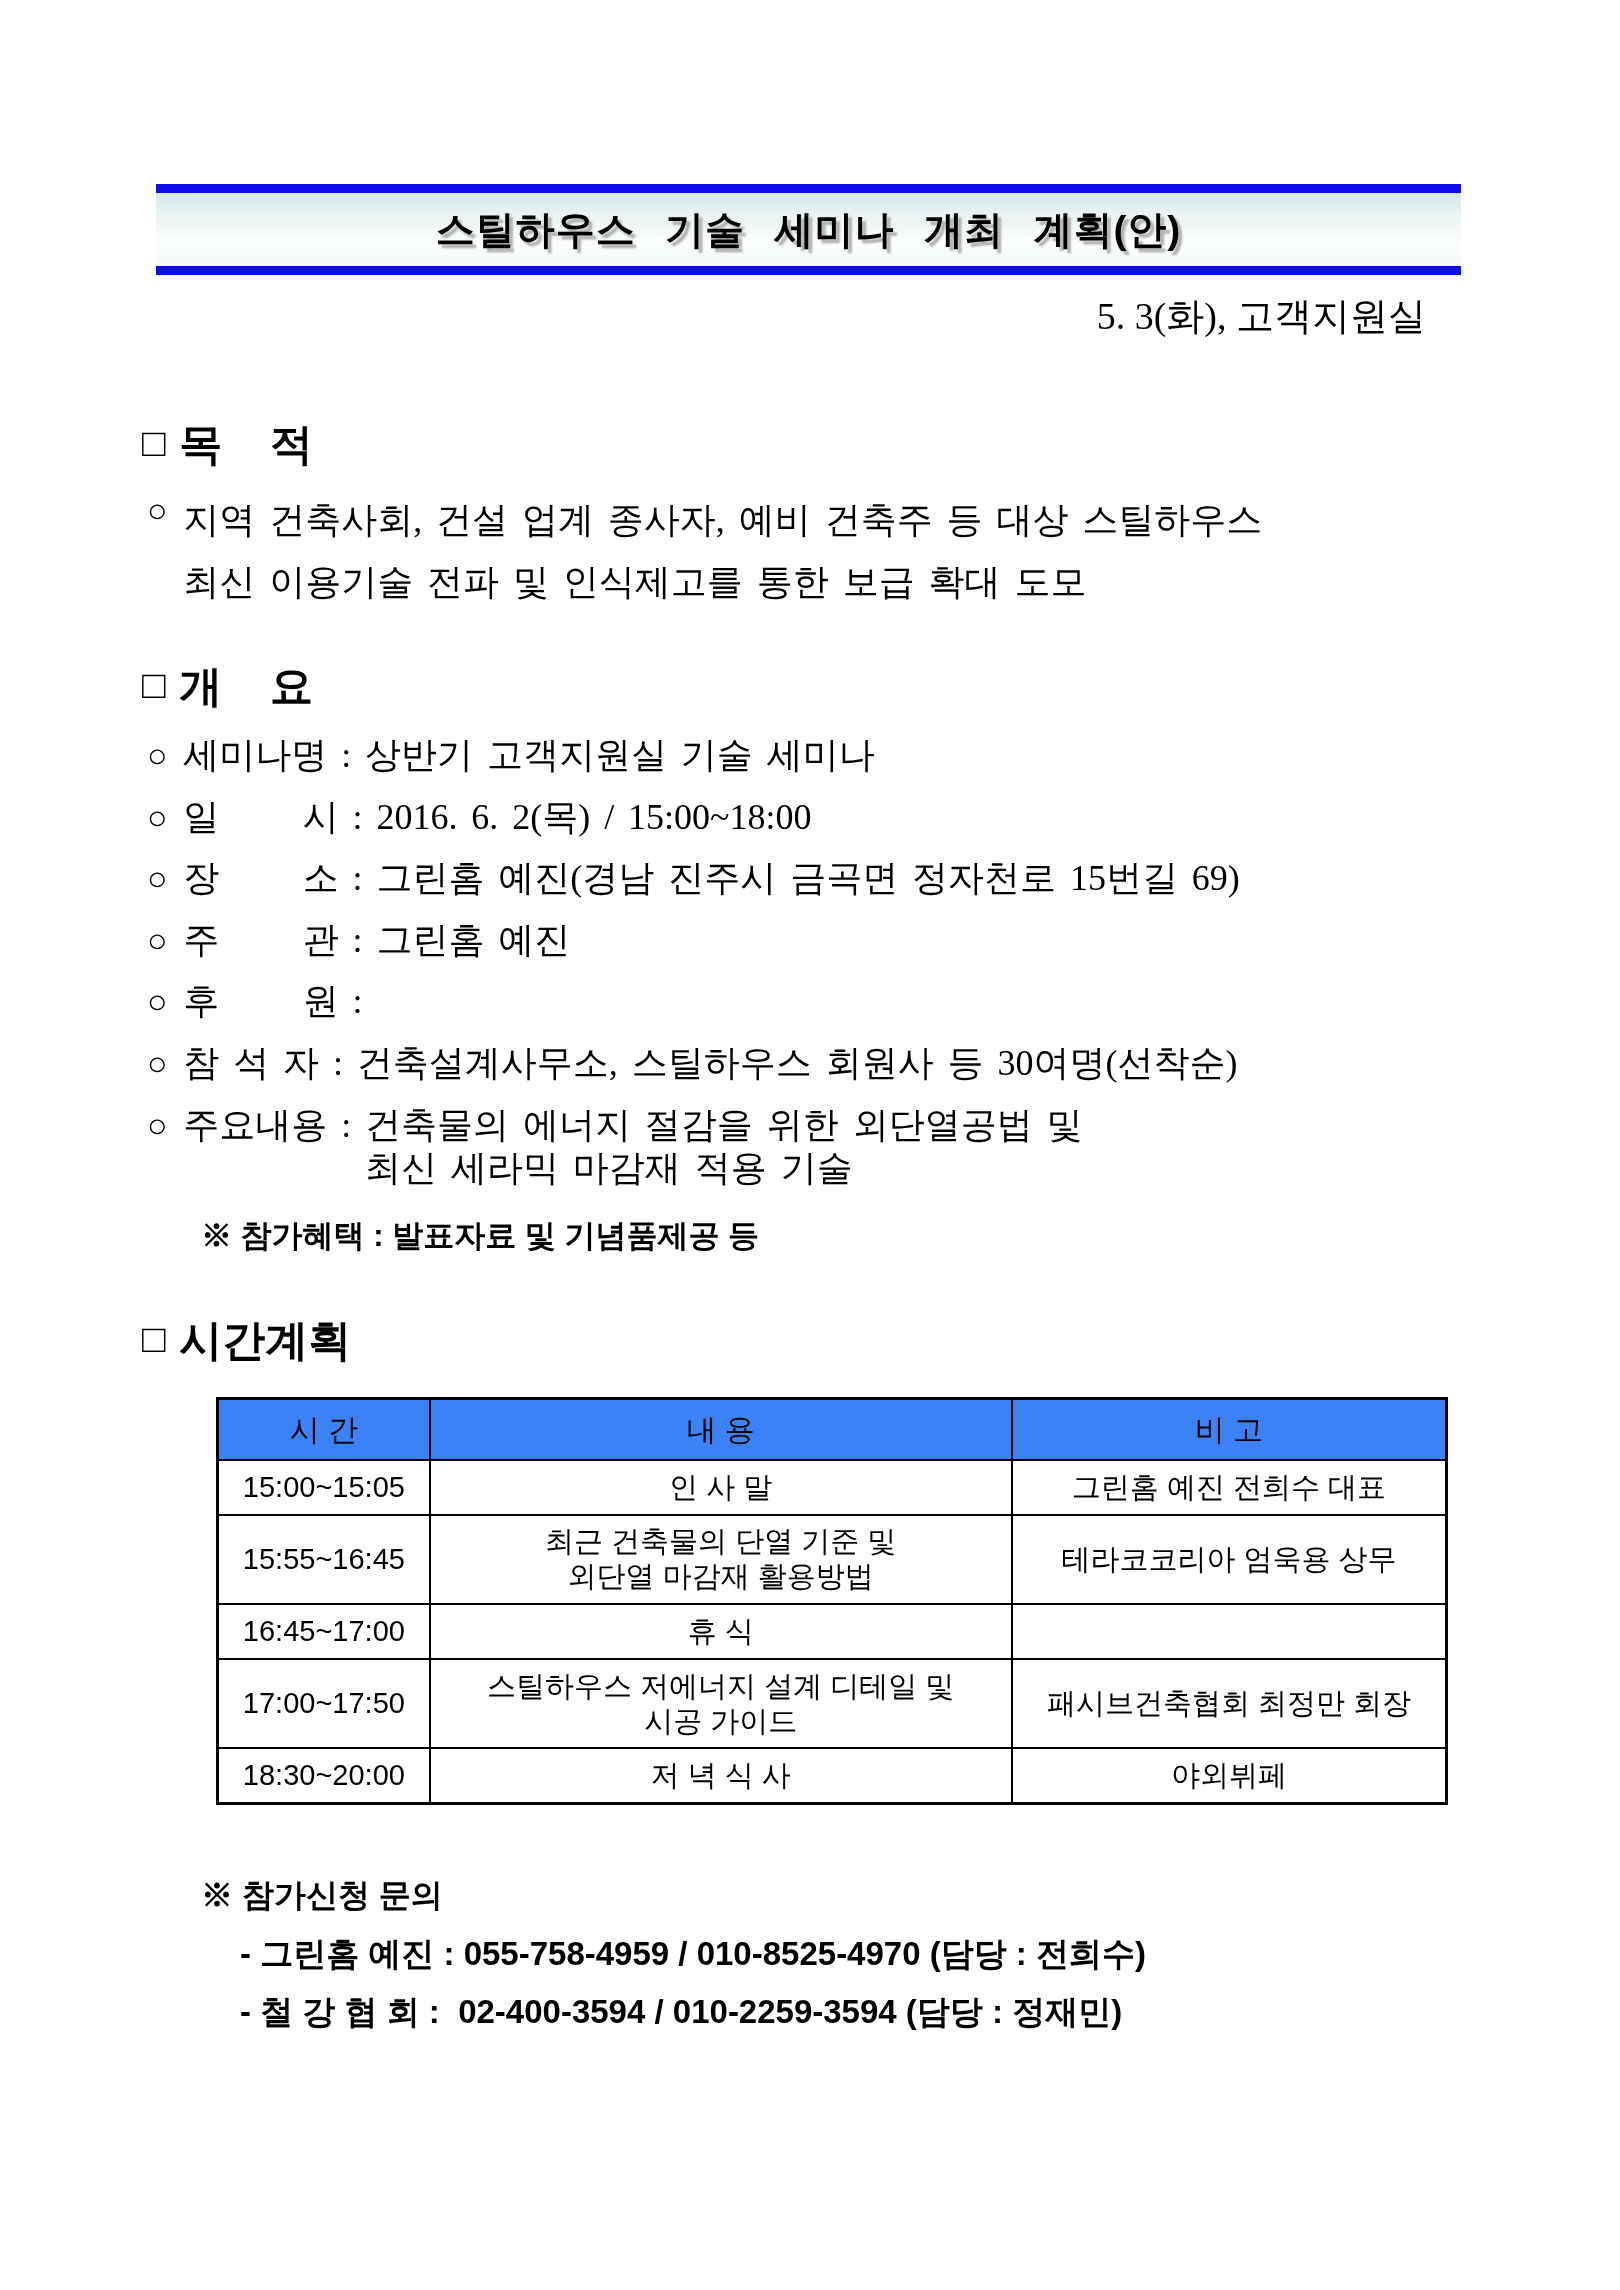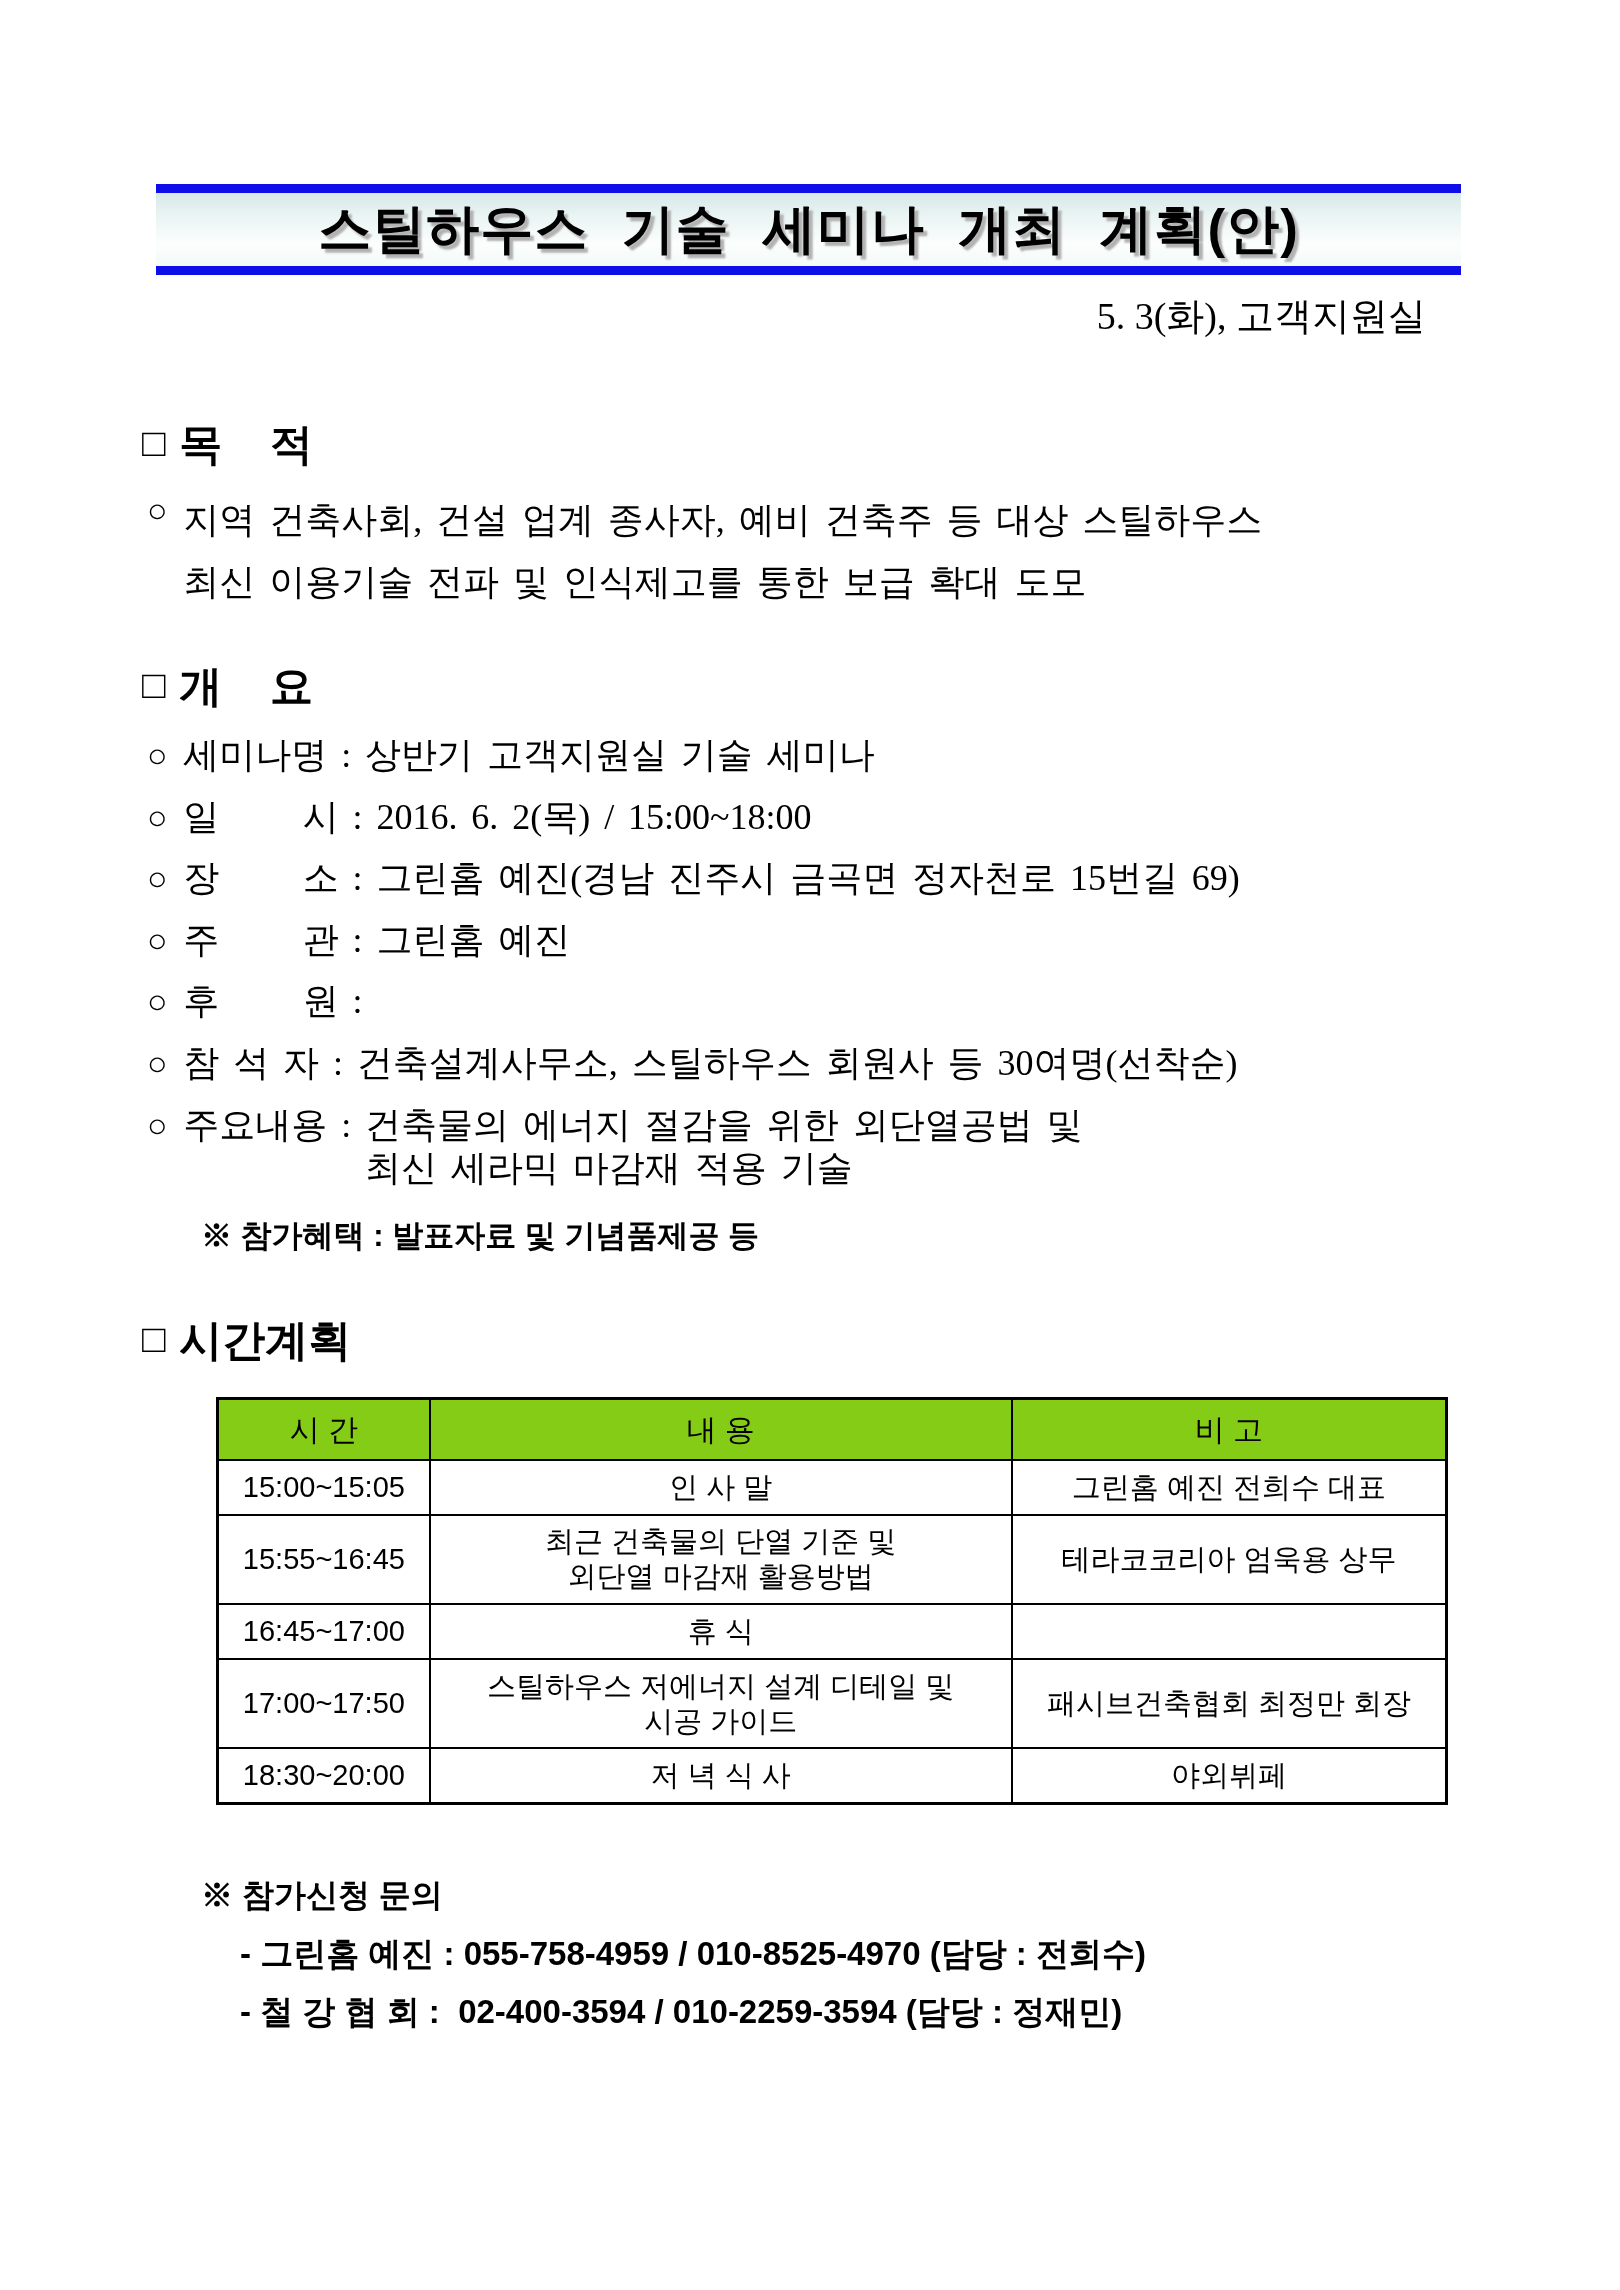--- a/index.html
+++ b/index.html
@@ -20,21 +20,21 @@
     border-bottom: 9.8px solid #0d0ee8;
     height: 73px;
     background: linear-gradient(to bottom, #d5e9e7 0%, #e9f4f3 30%, #fbfefd 70%, #f3faf9 100%);
     display: flex;
     align-items: center;
     justify-content: center;
   }
   .banner-title {
     font-family: "Liberation Sans", sans-serif;
     font-weight: bold;
-    font-size: 53px;
+    font-size: 39px;
     letter-spacing: 1px;
     word-spacing: 17.6px;
     color: #000;
     text-shadow: 3.9px 3.9px 2px #b2b2b2;
     white-space: pre;
   }
 
   
   .subtitle {
     margin: 15.7px 194px 0 0;
@@ -108,21 +108,21 @@
   }
   .schedule-table th, .schedule-table td {
     border: 2.9px solid #000;
     text-align: center;
     vertical-align: middle;
     padding: 8.8px 5.9px;
     white-space: pre-line;
     line-height: 35px;
   }
   .schedule-table th {
-    background: #84cc16;
+    background: #3b82f6;
     font-weight: normal;
     font-size: 30px;
     padding: 11.8px 5.9px;
     white-space: pre;
   }
   .col-time { width: 198px; }
   .col-content { width: 568px; margin-left: 40px; }
   .col-note { width: 421px; }
 
   

